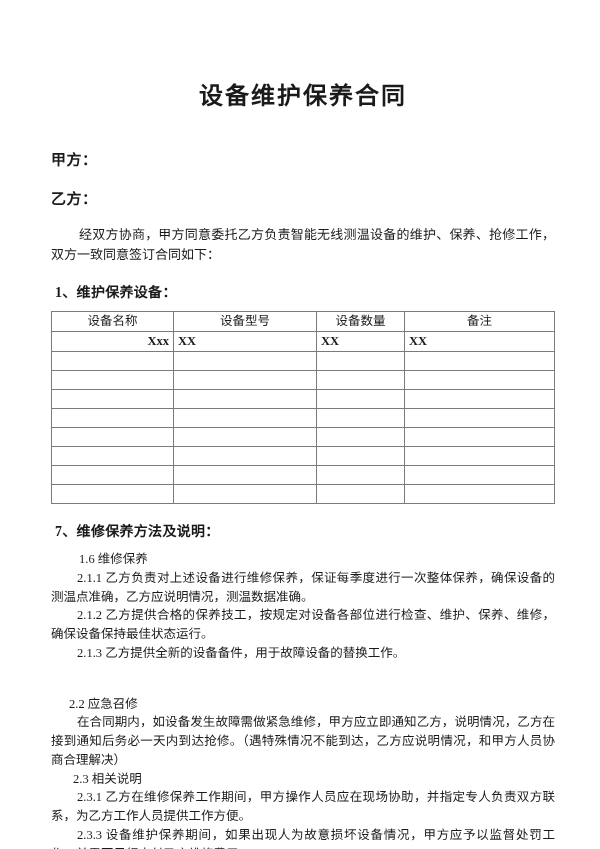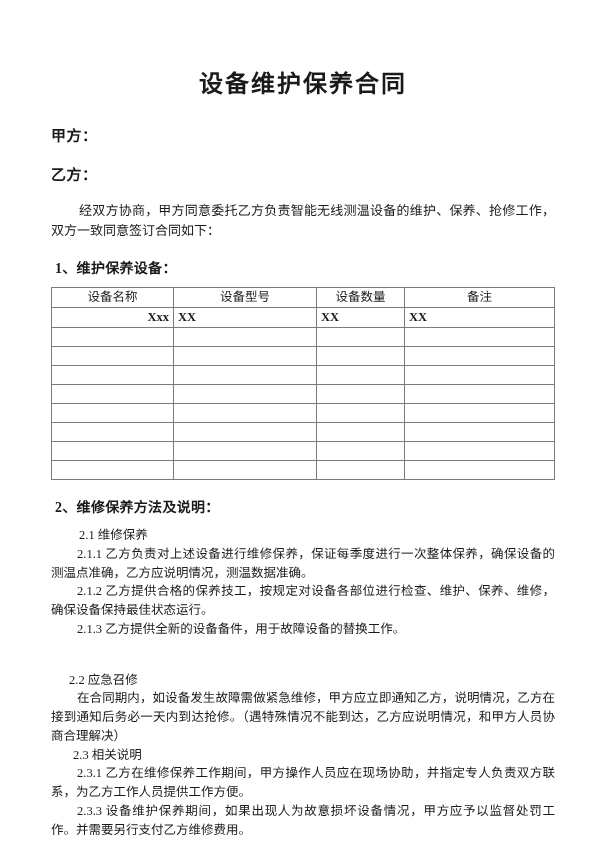--- a/index.html
+++ b/index.html
@@ -20,21 +20,21 @@
     height: 849px;
     background: #ffffff;
     box-sizing: border-box;
     padding: 0 45px 0 51px;
   }
   .doc-title {
     text-align: center;
     font-size: 24px;
     font-weight: bold;
     letter-spacing: 2px;
-    margin: 4px;
+    margin: 16px;
     padding-top: 66px;
     line-height: 1.2;
     font-family: "Liberation Serif", "DejaVu Serif", serif;
   }
   .party-line {
     font-size: 15px;
     font-weight: bold;
     margin: 0;
     padding-top: 17px;
     line-height: 1.5;
@@ -197,23 +197,23 @@
       </tr>
       <tr>
         <td class="c-name"></td>
         <td class="c-center"></td>
         <td class="c-center"></td>
         <td class="c-center"></td>
       </tr>
     </tbody>
   </table>
 
-  <p class="section-heading">2、维修保养方法及说明：</p>
-
-  <p class="sub-head">2.1 维修保养</p>
+  <p class="section-heading">7、维修保养方法及说明：</p>
+
+  <p class="sub-head">1.6 维修保养</p>
   <p class="body-para">2.1.1 乙方负责对上述设备进行维修保养，保证每季度进行一次整体保养，确保设备的测温点准确，乙方应说明情况，测温数据准确。</p>
   <p class="body-para">2.1.2 乙方提供合格的保养技工，按规定对设备各部位进行检查、维护、保养、维修，确保设备保持最佳状态运行。</p>
   <p class="body-para">2.1.3 乙方提供全新的设备备件，用于故障设备的替换工作。</p>
 
   <p class="sub-head lvl2">2.2 应急召修</p>
   <p class="body-para">在合同期内，如设备发生故障需做紧急维修，甲方应立即通知乙方，说明情况，乙方在接到通知后务必一天内到达抢修。（遇特殊情况不能到达，乙方应说明情况，和甲方人员协商合理解决）</p>
 
   <p class="sub-head lvl2b">2.3 相关说明</p>
   <p class="body-para">2.3.1 乙方在维修保养工作期间，甲方操作人员应在现场协助，并指定专人负责双方联系，为乙方工作人员提供工作方便。</p>
   <p class="body-para">2.3.3 设备维护保养期间，如果出现人为故意损坏设备情况，甲方应予以监督处罚工作。并需要另行支付乙方维修费用。</p>

